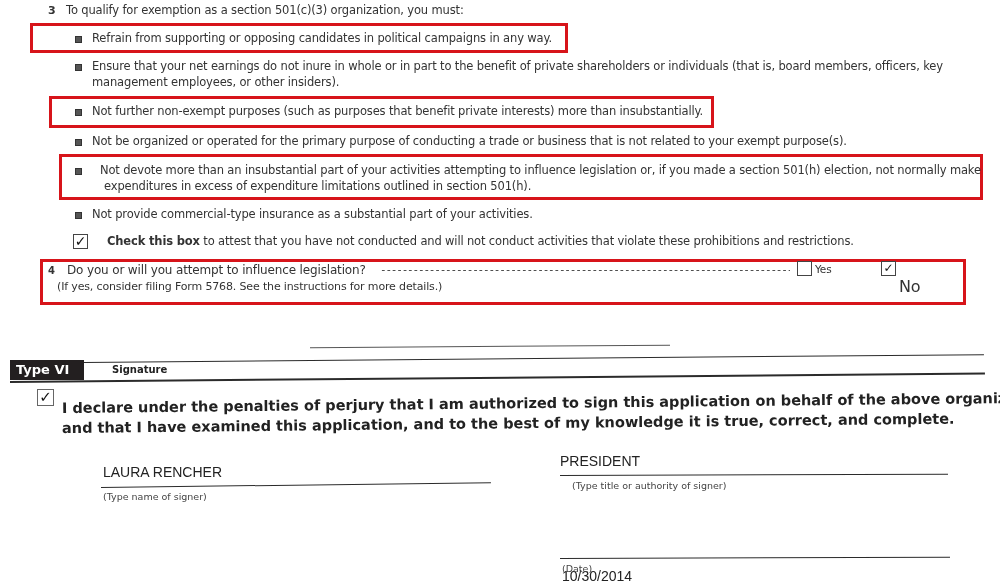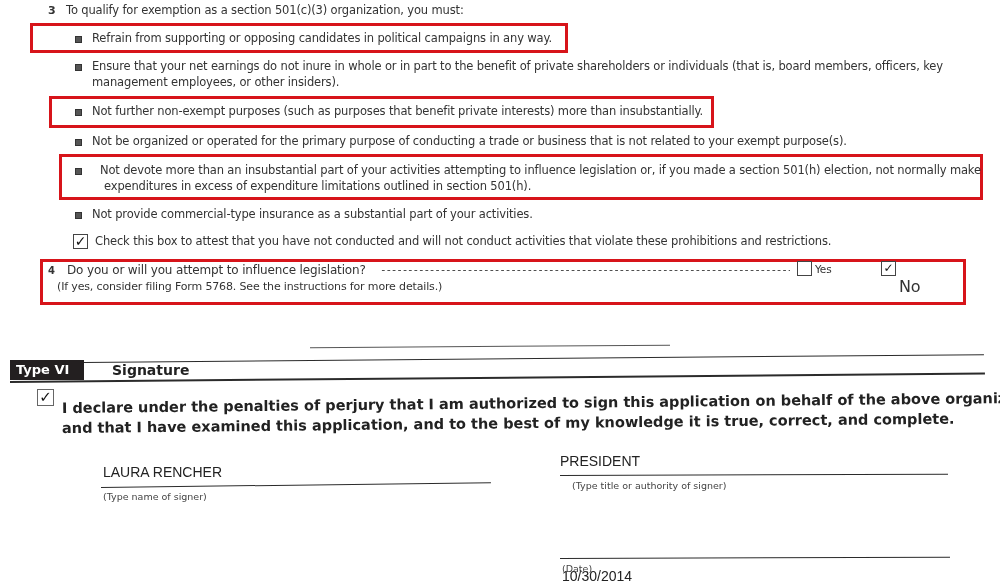--- a/index.html
+++ b/index.html
@@ -15,26 +15,26 @@
     position:absolute; width:7px; height:7px; background:#555;
     border:1px solid #333; box-sizing:border-box;
   }
   .redbox {
     position:absolute; border:3px solid #d7141a; box-sizing:border-box;
   }
   .chk {
     position:absolute; box-sizing:border-box; border:1.3px solid #444; background:#fff;
     font-family:"DejaVu Sans", sans-serif; color:#111; text-align:center;
   }
-  .bold { font-weight:normal; }
+  .bold { font-weight:bold;margin-left:12px; }
   .part-tab {
     position:absolute; left:10px; top:360px; width:74px; height:20px; background:#231f20;
     color:#fff; font-weight:bold; font-size:13px; line-height:20px; padding-left:6px; box-sizing:border-box;
   }
-  .part-title { position:absolute; left:112px; top:360px; font-weight:bold; font-size:14px; line-height:20px; color:#222; }
+  .part-title { position:absolute; left:112px; top:360px; font-weight:bold; font-size:10px; line-height:20px; color:#222; }
   .line { position:absolute; background:#2b2b2b; height:1.4px; }
   .declare { font-weight:bold; font-size:14.5px; color:#222; line-height:20px; white-space:nowrap; }
   .sig-value { font-family:"Liberation Sans", sans-serif; font-size:14px; color:#222; }
   .sig-label { font-size:9.5px; color:#444; }
   .dashes { font-family:"DejaVu Sans Mono", monospace; font-size:11px; color:#333; letter-spacing:-1.2px; white-space:nowrap; }
 </style>
 </head>
 <body>
 
 <div class="abs q-num" style="left:48px; top:4px;">3</div>

